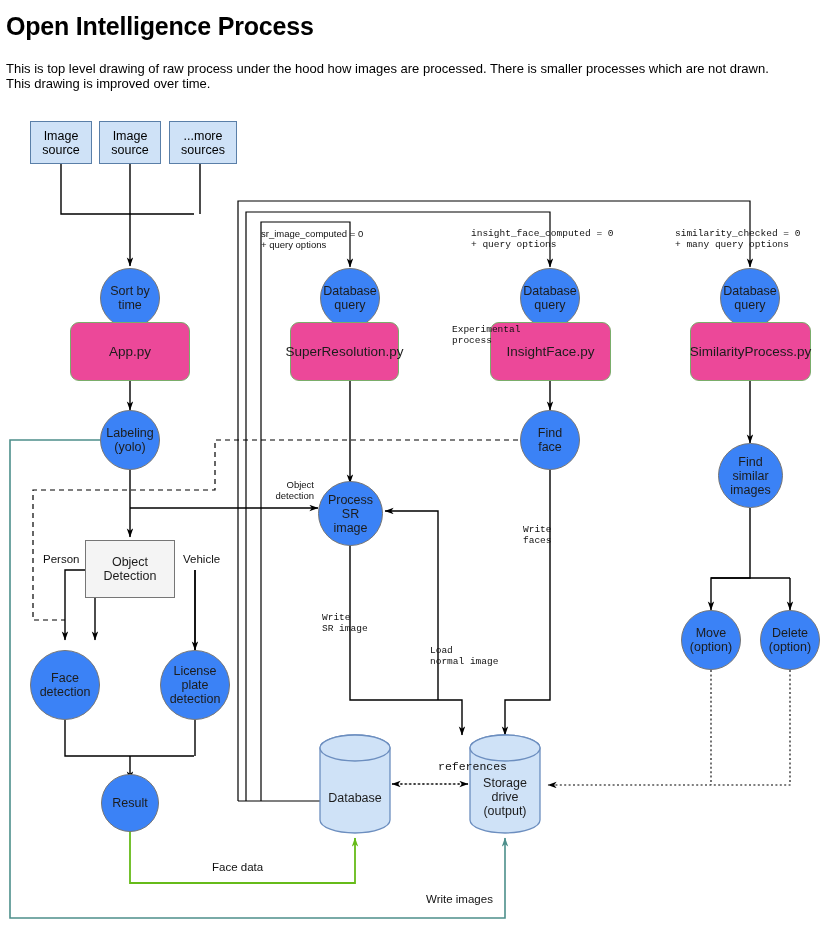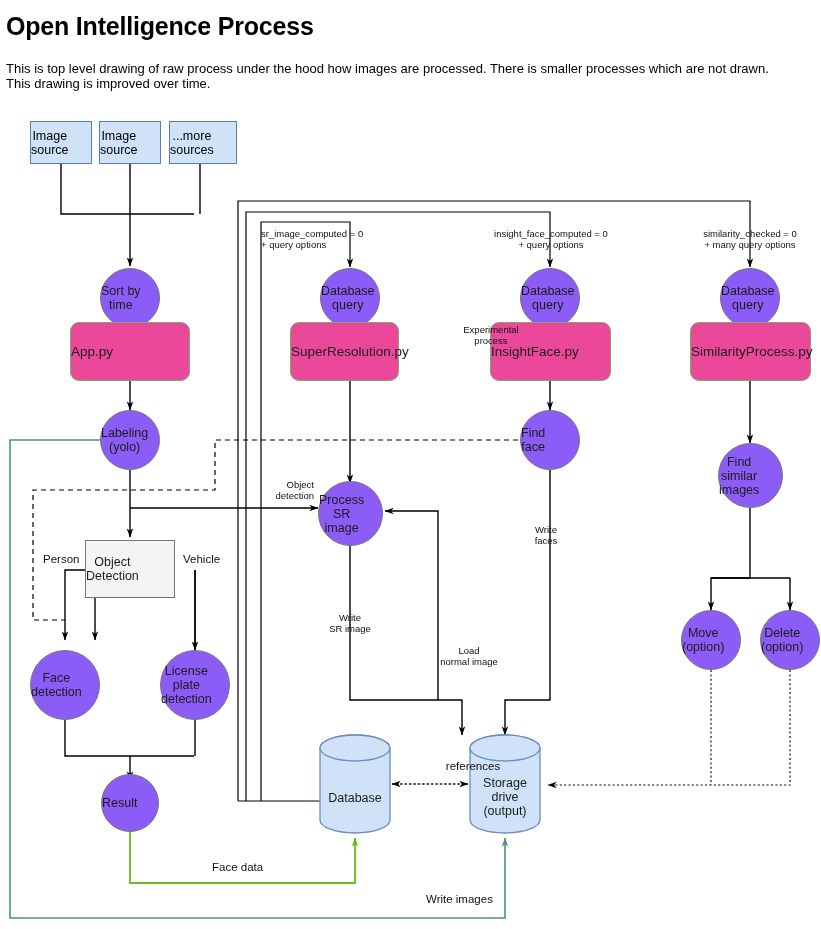--- a/index.html
+++ b/index.html
@@ -39,32 +39,33 @@
     left: 0;
     top: 0;
     width: 821px;
     height: 929px;
   }
   .node {
     position: absolute;
     box-sizing: border-box;
     display: flex;
     align-items: center;
+    justify-content: center;
     text-align: center;
     line-height: 1.12;
     z-index: 5;
   }
   .node-src {
     background: #cfe2f7;
     border: 1px solid #5a7fa8;
     font-size: 12.5px;
     color: #000;
   }
   .node-circle {
-    background: #8b5cf6;
+    background: #3b82f6;
     border: 1px solid #767676;
     border-radius: 50%;
     font-size: 12.5px;
     color: #1c1c1c;
   }
   .node-proc {
     background: #ec4899;
     border: 1.4px solid #7aad6a;
     border-radius: 9px;
     font-size: 13.5px;
@@ -87,21 +88,21 @@
   }
   .edge-label {
     position: absolute;
     font-size: 9.5px;
     color: #111;
     line-height: 1.2;
     white-space: nowrap;
     z-index: 6;
   }
   .edge-label.big { font-size: 11.5px; }
-  .edge-label.c { text-align: center; }
+  .edge-label.c { text-align: left; font-family: Liberation Mono, monospace; }
   .edge-label.r { text-align: right; }
 </style>
 </head>
 <body>
 
 <div id="page-title">Open Intelligence Process</div>
 <div id="intro-1" class="intro-line">This is top level drawing of raw process under the hood how images are processed. There is smaller processes which are not drawn.</div>
 <div id="intro-2" class="intro-line">This drawing is improved over time.</div>
 
 <svg id="canvas" viewBox="0 0 821 929" xmlns="http://www.w3.org/2000/svg">

